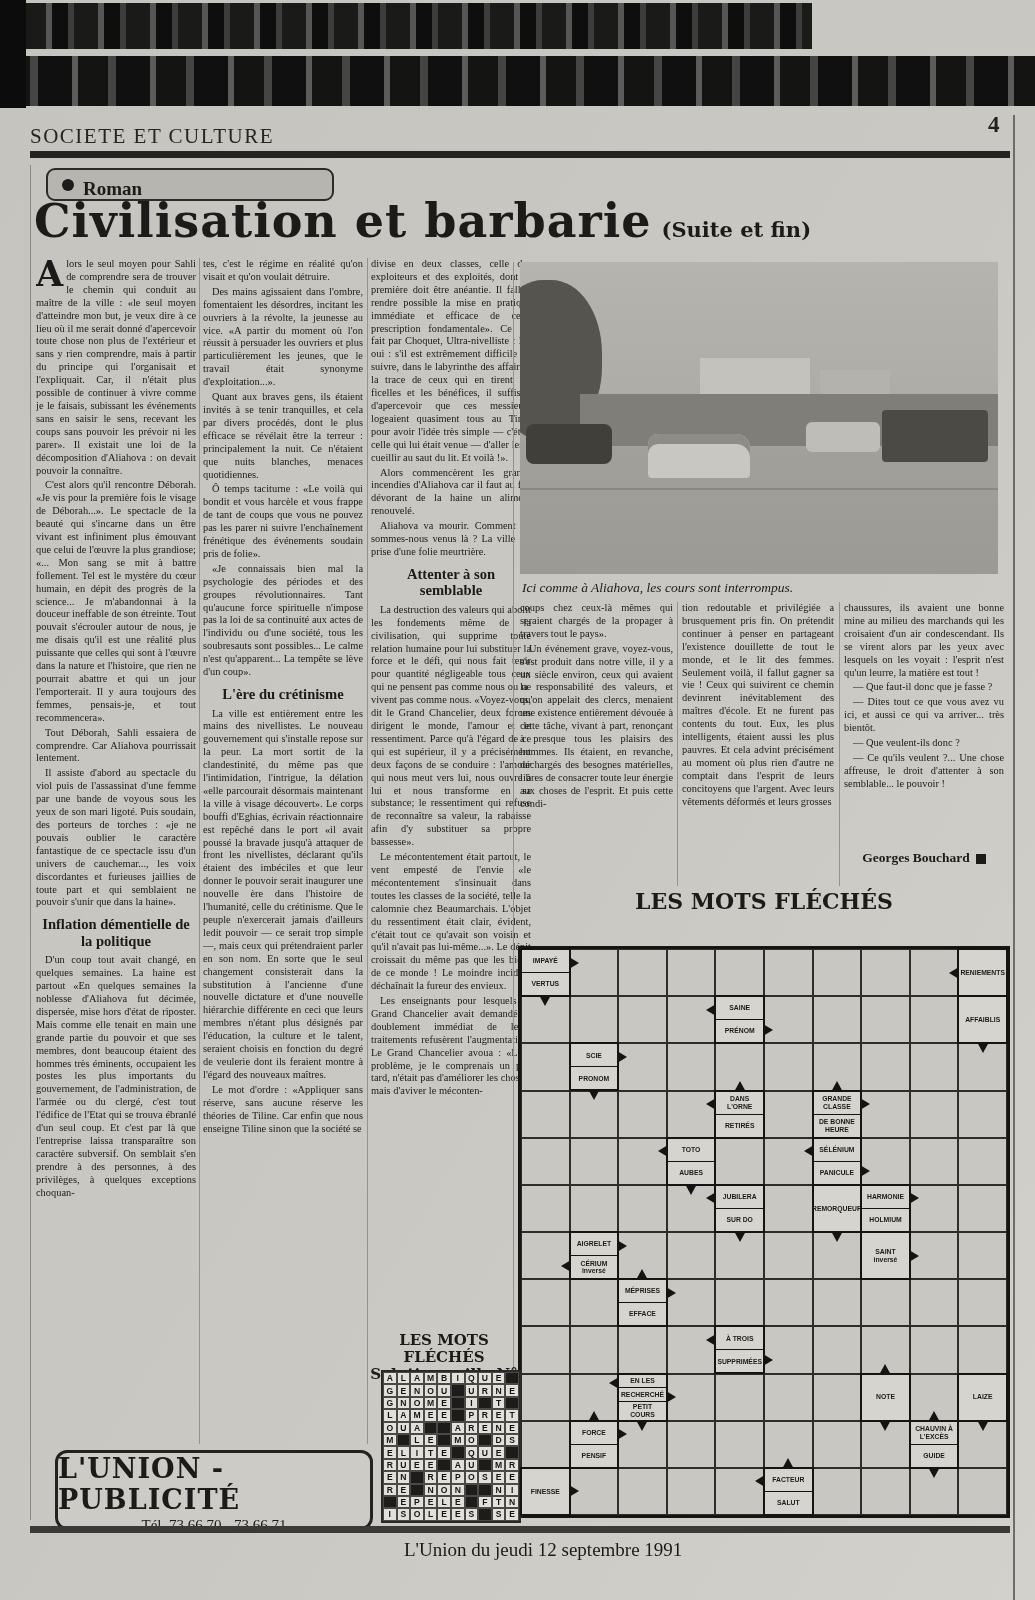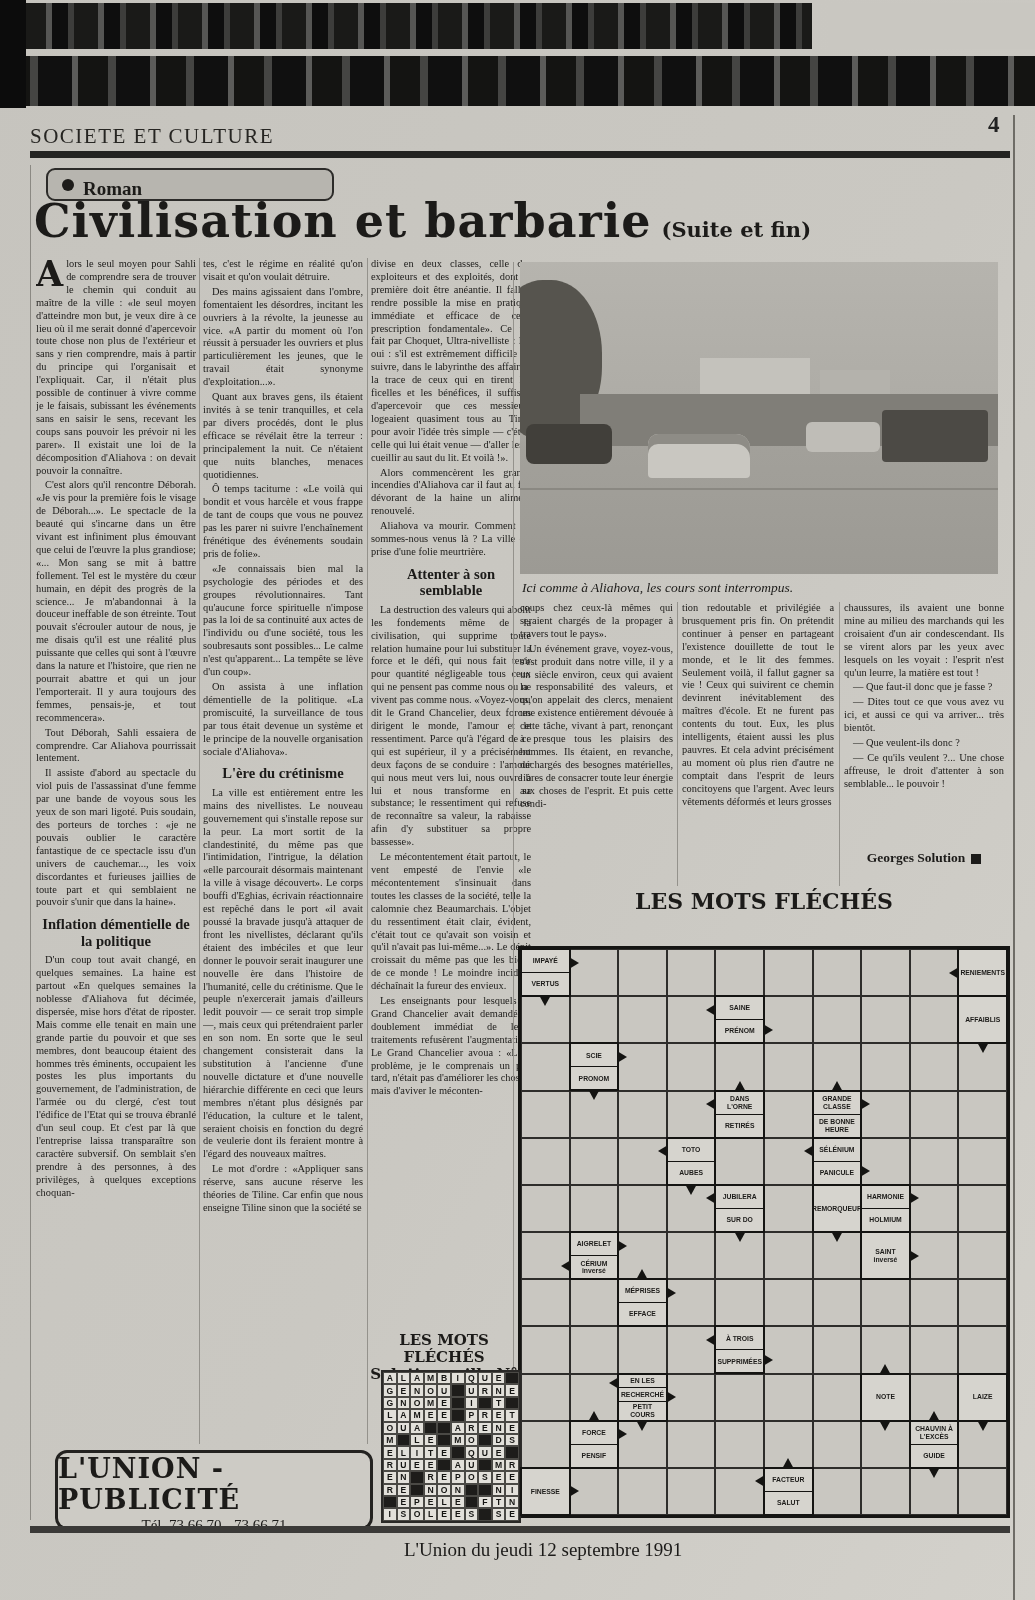--- a/index.html
+++ b/index.html
@@ -114,21 +114,20 @@
       <p class="para">Il assiste d'abord au spectacle du viol puis de l'assassinat d'une femme par une bande de voyous sous les yeux de son mari ligoté. Puis soudain, des porteurs de torches : «je ne pouvais oublier le caractère fantastique de ce spectacle issu d'un univers de cauchemar..., les voix discordantes et furieuses jaillies de toute part et qui semblaient ne pouvoir s'unir que dans la haine».</p>
       <h3 class="subhead">Inflation démentielle de la politique</h3>
       <p class="para">D'un coup tout avait changé, en quelques semaines. La haine est partout «En quelques semaines la noblesse d'Aliahova fut décimée, dispersée, mise hors d'état de riposter. Mais comme elle tenait en main une grande partie du pouvoir et que ses membres, dont beaucoup étaient des hommes très éminents, occupaient les postes les plus importants du gouvernement, de l'administration, de l'armée ou du clergé, c'est tout l'édifice de l'Etat qui se trouva ébranlé d'un seul coup. Et c'est par là que l'entreprise laissa transparaître son caractère subversif. On semblait s'en prendre à des personnes, à des privilèges, à quelques exceptions choquan-</p>
     </div>
   <div class="col" style="left:203px;top:258px;width:160px;height:1186px;">
       <p class="para first">tes, c'est le régime en réalité qu'on visait et qu'on voulait détruire.</p>
       <p class="para">Des mains agissaient dans l'ombre, fomentaient les désordres, incitant les ouvriers à la révolte, la jeunesse au vice. «A partir du moment où l'on réussit à persuader les ouvriers et plus particulièrement les jeunes, que le travail était synonyme d'exploitation...».</p>
       <p class="para">Quant aux braves gens, ils étaient invités à se tenir tranquilles, et cela par divers procédés, dont le plus efficace se révélait être la terreur : principalement la nuit. Ce n'étaient que nuits blanches, menaces quotidiennes.</p>
       <p class="para">Ô temps taciturne : «Le voilà qui bondit et vous harcèle et vous frappe de tant de coups que vous ne pouvez pas les parer ni suivre l'enchaînement frénétique des événements soudain pris de folie».</p>
       <p class="para">«Je connaissais bien mal la psychologie des périodes et des groupes révolutionnaires. Tant qu'aucune force spirituelle n'impose pas la loi de sa continuité aux actes de l'individu ou d'une société, tous les soubresauts sont possibles... Le calme n'est qu'apparent... La tempête se lève d'un coup».</p>
-      <p class="para">On assista à une inflation démentielle de la politique. «La promiscuité, la surveillance de tous par tous était devenue un système et le principe de la nouvelle organisation sociale d'Aliahova».</p>
       <h3 class="subhead">L'ère du crétinisme</h3>
       <p class="para">La ville est entièrement entre les mains des nivellistes. Le nouveau gouvernement qui s'installe repose sur la peur. La mort sortit de la clandestinité, du même pas que l'intimidation, l'intrigue, la délation «elle parcourait désormais maintenant la ville à visage découvert». Le corps bouffi d'Eghias, écrivain réactionnaire est repêché dans le port «il avait poussé la bravade jusqu'à attaquer de front les nivellistes, déclarant qu'ils étaient des imbéciles et que leur donner le pouvoir serait inaugurer une nouvelle ère dans l'histoire de l'humanité, celle du crétinisme. Que le peuple n'exercerait jamais d'ailleurs ledit pouvoir — ce serait trop simple —, mais ceux qui prétendraient parler en son nom. En sorte que le seul changement consisterait dans la substitution à l'ancienne d'une nouvelle dictature et d'une nouvelle hiérarchie différente en ceci que leurs membres n'étant plus désignés par l'éducation, la culture et le talent, seraient choisis en fonction du degré de veulerie dont ils feraient montre à l'égard des nouveaux maîtres.</p>
       <p class="para">Le mot d'ordre : «Appliquer sans réserve, sans aucune réserve les théories de Tiline. Car enfin que nous enseigne Tiline sinon que la société se</p>
     </div>
   <div class="col" style="left:371px;top:258px;width:160px;height:1068px;">
       <p class="para first">divise en deux classes, celle des exploiteurs et des exploités, dont la première doit être anéantie. Il fallait rendre possible la mise en pratique immédiate et efficace de cette prescription fondamentale». Ce fut fait par Choquet, Ultra-nivelliste : Hé oui : s'il est extrêmement difficile de suivre, dans le labyrinthe des affaires, la trace de ceux qui en tirent les ficelles et les bénéfices, il suffisait d'apercevoir que ces messieurs logeaient quasiment tous au Tinto pour avoir l'idée très simple — c'était celle qui lui était venue — d'aller les y cueillir au saut du lit. Et voilà !».</p>
       <p class="para">Alors commencèrent les grands incendies d'Aliahova car il faut au feu dévorant de la haine un aliment renouvelé.</p>
       <p class="para">Aliahova va mourir. Comment en sommes-nous venus là ? La ville est prise d'une folie meurtrière.</p>
       <h3 class="subhead">Attenter à son semblable</h3>
       <p class="para">La destruction des valeurs qui abolit les fondements même de la civilisation, qui supprime toute relation humaine pour lui substituer la force et le défi, qui nous fait tenir pour quantité négligeable tous ceux qui ne pensent pas comme nous ou ne vivent pas comme nous. «Voyez-vous, dit le Grand Chancelier, deux forces dirigent le monde, l'amour et le ressentiment. Parce qu'à l'égard de ce qui est supérieur, il y a précisément deux façons de se conduire : l'amour qui nous meut vers lui, nous ouvre à lui et nous transforme en sa substance; le ressentiment qui refuse de reconnaître sa valeur, la rabaisse afin d'y substituer sa propre bassesse».</p>
@@ -163,21 +162,21 @@
       <p class="para first">chaussures, ils avaient une bonne mine au milieu des marchands qui les croisaient d'un air condescendant. Ils se virent alors par les yeux avec lesquels on les voyait : l'esprit n'est qu'un leurre, la matière est tout !</p>
       <p class="para">— Que faut-il donc que je fasse ?</p>
       <p class="para">— Dites tout ce que vous avez vu ici, et aussi ce qui va arriver... très bientôt.</p>
       <p class="para">— Que veulent-ils donc ?</p>
       <p class="para">— Ce qu'ils veulent ?... Une chose affreuse, le droit d'attenter à son semblable... le pouvoir !</p>
     </div>
   <div class="vrule" style="left:677px;top:602px;height:284px;"></div>
   <div class="vrule" style="left:839px;top:602px;height:284px;"></div>
 
   <div class="byline">
-    <span>Georges Solution</span><span class="sq"></span>
+    <span>Georges Bouchard</span><span class="sq"></span>
   </div>
 
   <div class="cw-title">
     <div class="l1">LES MOTS FLÉCHÉS</div>
     <div class="l2">de NDONG-ZANG grille N° 717</div>
   </div>
   <div id="grid717">
     <div class="base">
         <div class="cell"></div>
         <div class="cell"></div>

